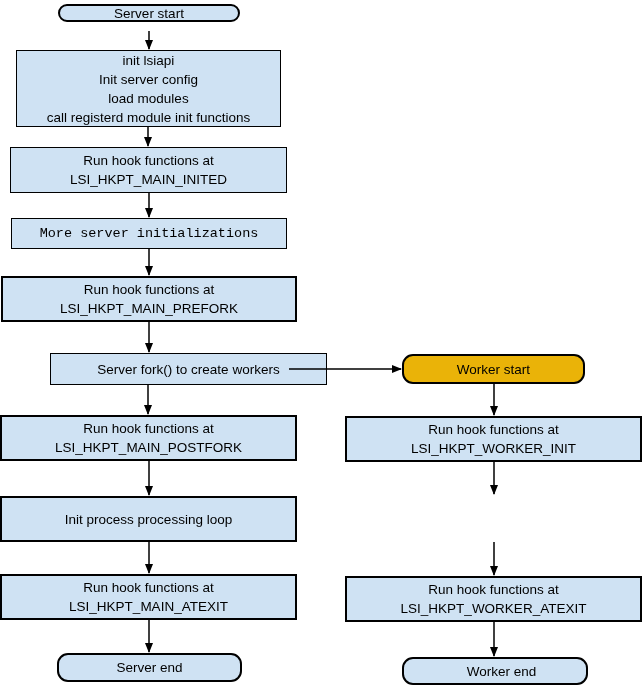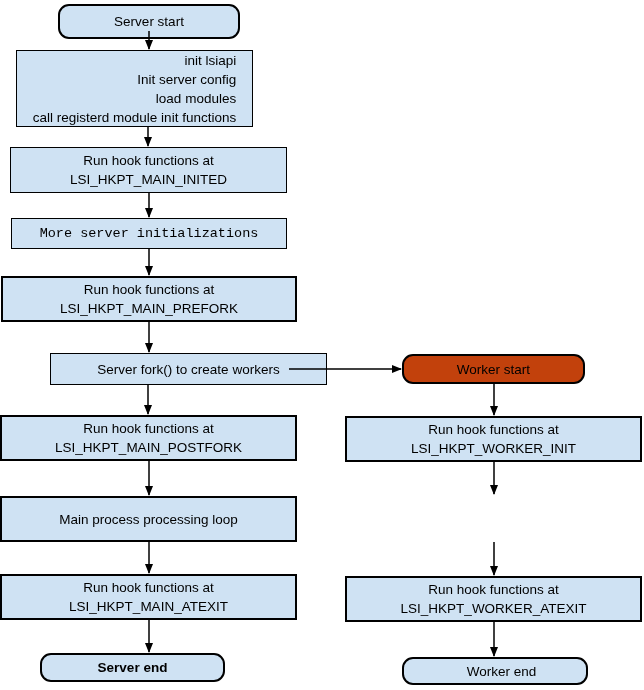--- a/index.html
+++ b/index.html
@@ -27,48 +27,48 @@
   }
   .thick { border-width: 2.5px; }
   .term  { border-width: 2px; border-radius: 11px; }
   svg.arrows { position: absolute; left: 0; top: 0; pointer-events: none; }
 </style>
 </head>
 <body style="background: rgb(255, 255, 255);">
 
 <div id="canvas">
 
-  <div class="node term" style="left: 58px; top: 4px; width: 182px; height: 35px; background: rgb(207, 226, 243); border-color: rgb(0, 0, 0); color: rgb(0, 0, 0);">Server start</div>
+  <div class="node term" style="left: 58px; top: 4px; width: 182px; height: 18px; background: rgb(207, 226, 243); border-color: rgb(0, 0, 0); color: rgb(0, 0, 0);">Server start</div>
 
-  <div class="node" style="left: 16px; top: 50px; width: 237px; height: 77px; background: rgb(207, 226, 243); border-color: rgb(0, 0, 0); color: rgb(0, 0, 0); text-align: right;">init lsiapi
+  <div class="node" style="left: 16px; top: 50px; width: 265px; height: 77px; background: rgb(207, 226, 243); border-color: rgb(0, 0, 0); color: rgb(0, 0, 0);">init lsiapi
 Init server config
 load modules
 call registerd module init functions</div>
 
   <div class="node" style="left: 10px; top: 147px; width: 277px; height: 46px; background: rgb(207, 226, 243); border-color: rgb(0, 0, 0); color: rgb(0, 0, 0);">Run hook functions at
 LSI_HKPT_MAIN_INITED</div>
 
   <div class="node" style="left: 11px; top: 218px; width: 276px; height: 31px; background: rgb(207, 226, 243); border-color: rgb(0, 0, 0); color: rgb(0, 0, 0); font-family: Liberation Mono, monospace;">More server initializations</div>
 
   <div class="node thick" style="left: 1px; top: 276px; width: 296px; height: 46px; background: rgb(207, 226, 243); border-color: rgb(0, 0, 0); color: rgb(0, 0, 0);">Run hook functions at
 LSI_HKPT_MAIN_PREFORK</div>
 
   <div class="node" style="left: 10px; top: 353px; width: 277px; height: 32px; background: rgb(207, 226, 243); border-color: rgb(0, 0, 0); color: rgb(0, 0, 0); margin-left: 40px;">Server fork() to create workers</div>
 
   <div class="node thick" style="left: 0px; top: 415px; width: 297px; height: 46px; background: rgb(207, 226, 243); border-color: rgb(0, 0, 0); color: rgb(0, 0, 0);">Run hook functions at
 LSI_HKPT_MAIN_POSTFORK</div>
 
-  <div class="node thick" style="left: 0px; top: 496px; width: 297px; height: 46px; background: rgb(207, 226, 243); border-color: rgb(0, 0, 0); color: rgb(0, 0, 0);">Main process processing loop</div>
+  <div class="node thick" style="left: 0px; top: 496px; width: 297px; height: 46px; background: rgb(207, 226, 243); border-color: rgb(0, 0, 0); color: rgb(0, 0, 0);">Init process processing loop</div>
 
   <div class="node thick" style="left: 0px; top: 574px; width: 297px; height: 46px; background: rgb(207, 226, 243); border-color: rgb(0, 0, 0); color: rgb(0, 0, 0);">Run hook functions at
 LSI_HKPT_MAIN_ATEXIT</div>
 
-  <div class="node term" style="left: 40px; top: 653px; width: 185px; height: 29px; background: rgb(207, 226, 243); border-color: rgb(0, 0, 0); color: rgb(0, 0, 0); font-weight: bold;">Server end</div>
+  <div class="node term" style="left: 57px; top: 653px; width: 185px; height: 29px; background: rgb(207, 226, 243); border-color: rgb(0, 0, 0); color: rgb(0, 0, 0);">Server end</div>
 
-  <div class="node term" style="left: 402px; top: 354px; width: 183px; height: 30px; background: #c2410c; border-color: rgb(0, 0, 0); color: rgb(0, 0, 0);">Worker start</div>
+  <div class="node term" style="left: 402px; top: 354px; width: 183px; height: 30px; background: #eab308; border-color: rgb(0, 0, 0); color: rgb(0, 0, 0);">Worker start</div>
 
   <div class="node thick" style="left: 345px; top: 416px; width: 297px; height: 46px; background: rgb(207, 226, 243); border-color: rgb(0, 0, 0); color: rgb(0, 0, 0);">Run hook functions at
 LSI_HKPT_WORKER_INIT</div>
 
 
   <div class="node thick" style="left: 345px; top: 576px; width: 297px; height: 46px; background: rgb(207, 226, 243); border-color: rgb(0, 0, 0); color: rgb(0, 0, 0);">Run hook functions at
 LSI_HKPT_WORKER_ATEXIT</div>
 
   <div class="node term" style="left: 402px; top: 657px; width: 186px; height: 28px; background: rgb(207, 226, 243); border-color: rgb(0, 0, 0); color: rgb(0, 0, 0); padding-left: 13px;">Worker end</div>
 

